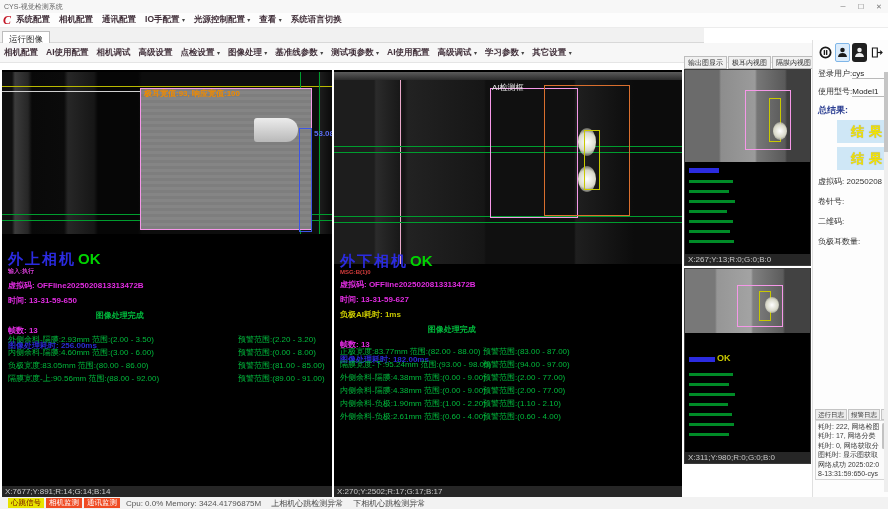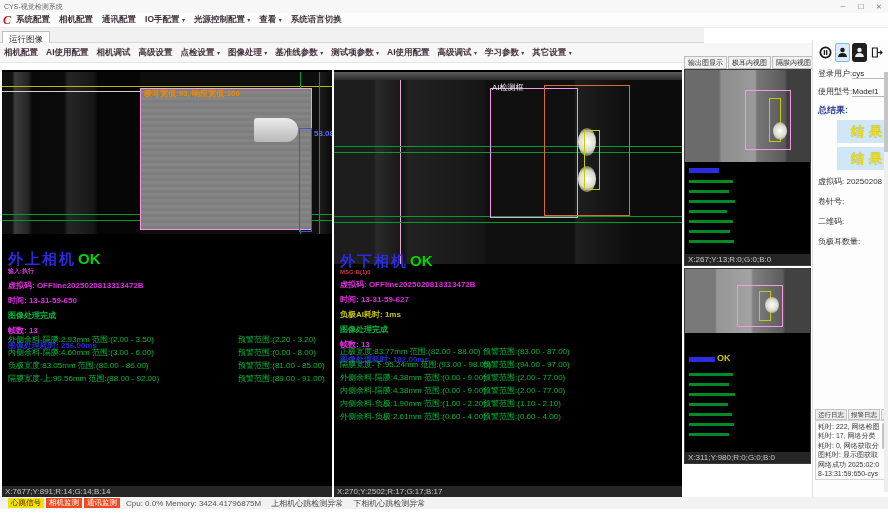--- a/index.html
+++ b/index.html
@@ -51,21 +51,21 @@
   .overlay-measure { position:absolute; font-size:8px; color:#5a6cf0; font-weight:bold; }
   .ai-label { position:absolute; font-size:8px; color:#e9e9e9; }
 
   .readout { position:absolute; left:6px; }
   .panel.left .readout { top:180px; } .panel.mid .readout { top:182px; }
   .cam-title { font-size:15px; font-weight:bold; color:#2b2be0; letter-spacing:2px; display:inline-block; }
   .ok-flag { font-size:15px; font-weight:bold; color:#00d400; margin-left:2px; }
   .subtitle { font-size:6px; font-weight:bold; margin-top:-2px; }
   .panel.left .subtitle { color:#d43cd4; } .panel.mid .subtitle { color:#d43c3c; }
   .ro-line { font-size:8px; font-weight:bold; margin-top:4px; white-space:nowrap; }
-  .c-mag   { color:#e02ce0; } .c-grn { color:#00b93c; } .c-yel { color:#c9c900; } .c-blu { color:#2a2ad2; }
+  .c-mag   { color:#e02ce0; } .c-grn { color:#00b93c;text-align:right; } .c-yel { color:#c9c900; } .c-blu { color:#2a2ad2; }
 
   .measures { position:absolute; left:6px; right:0; }
   .panel.left .measures { top:264px; } .panel.mid .measures { top:276px; }
   .mrow { position:relative; height:13px; font-size:8px; color:#00b93c; white-space:nowrap; }
   .mrow .warn { position:absolute; }
   .panel.left .mrow .warn { left:230px; } .panel.mid .mrow .warn { left:143px; }
 
   
   .thumbcol { position:absolute; left:684px; top:56px; width:127px; }
   .thumbtabs { display:flex; height:13px; }

